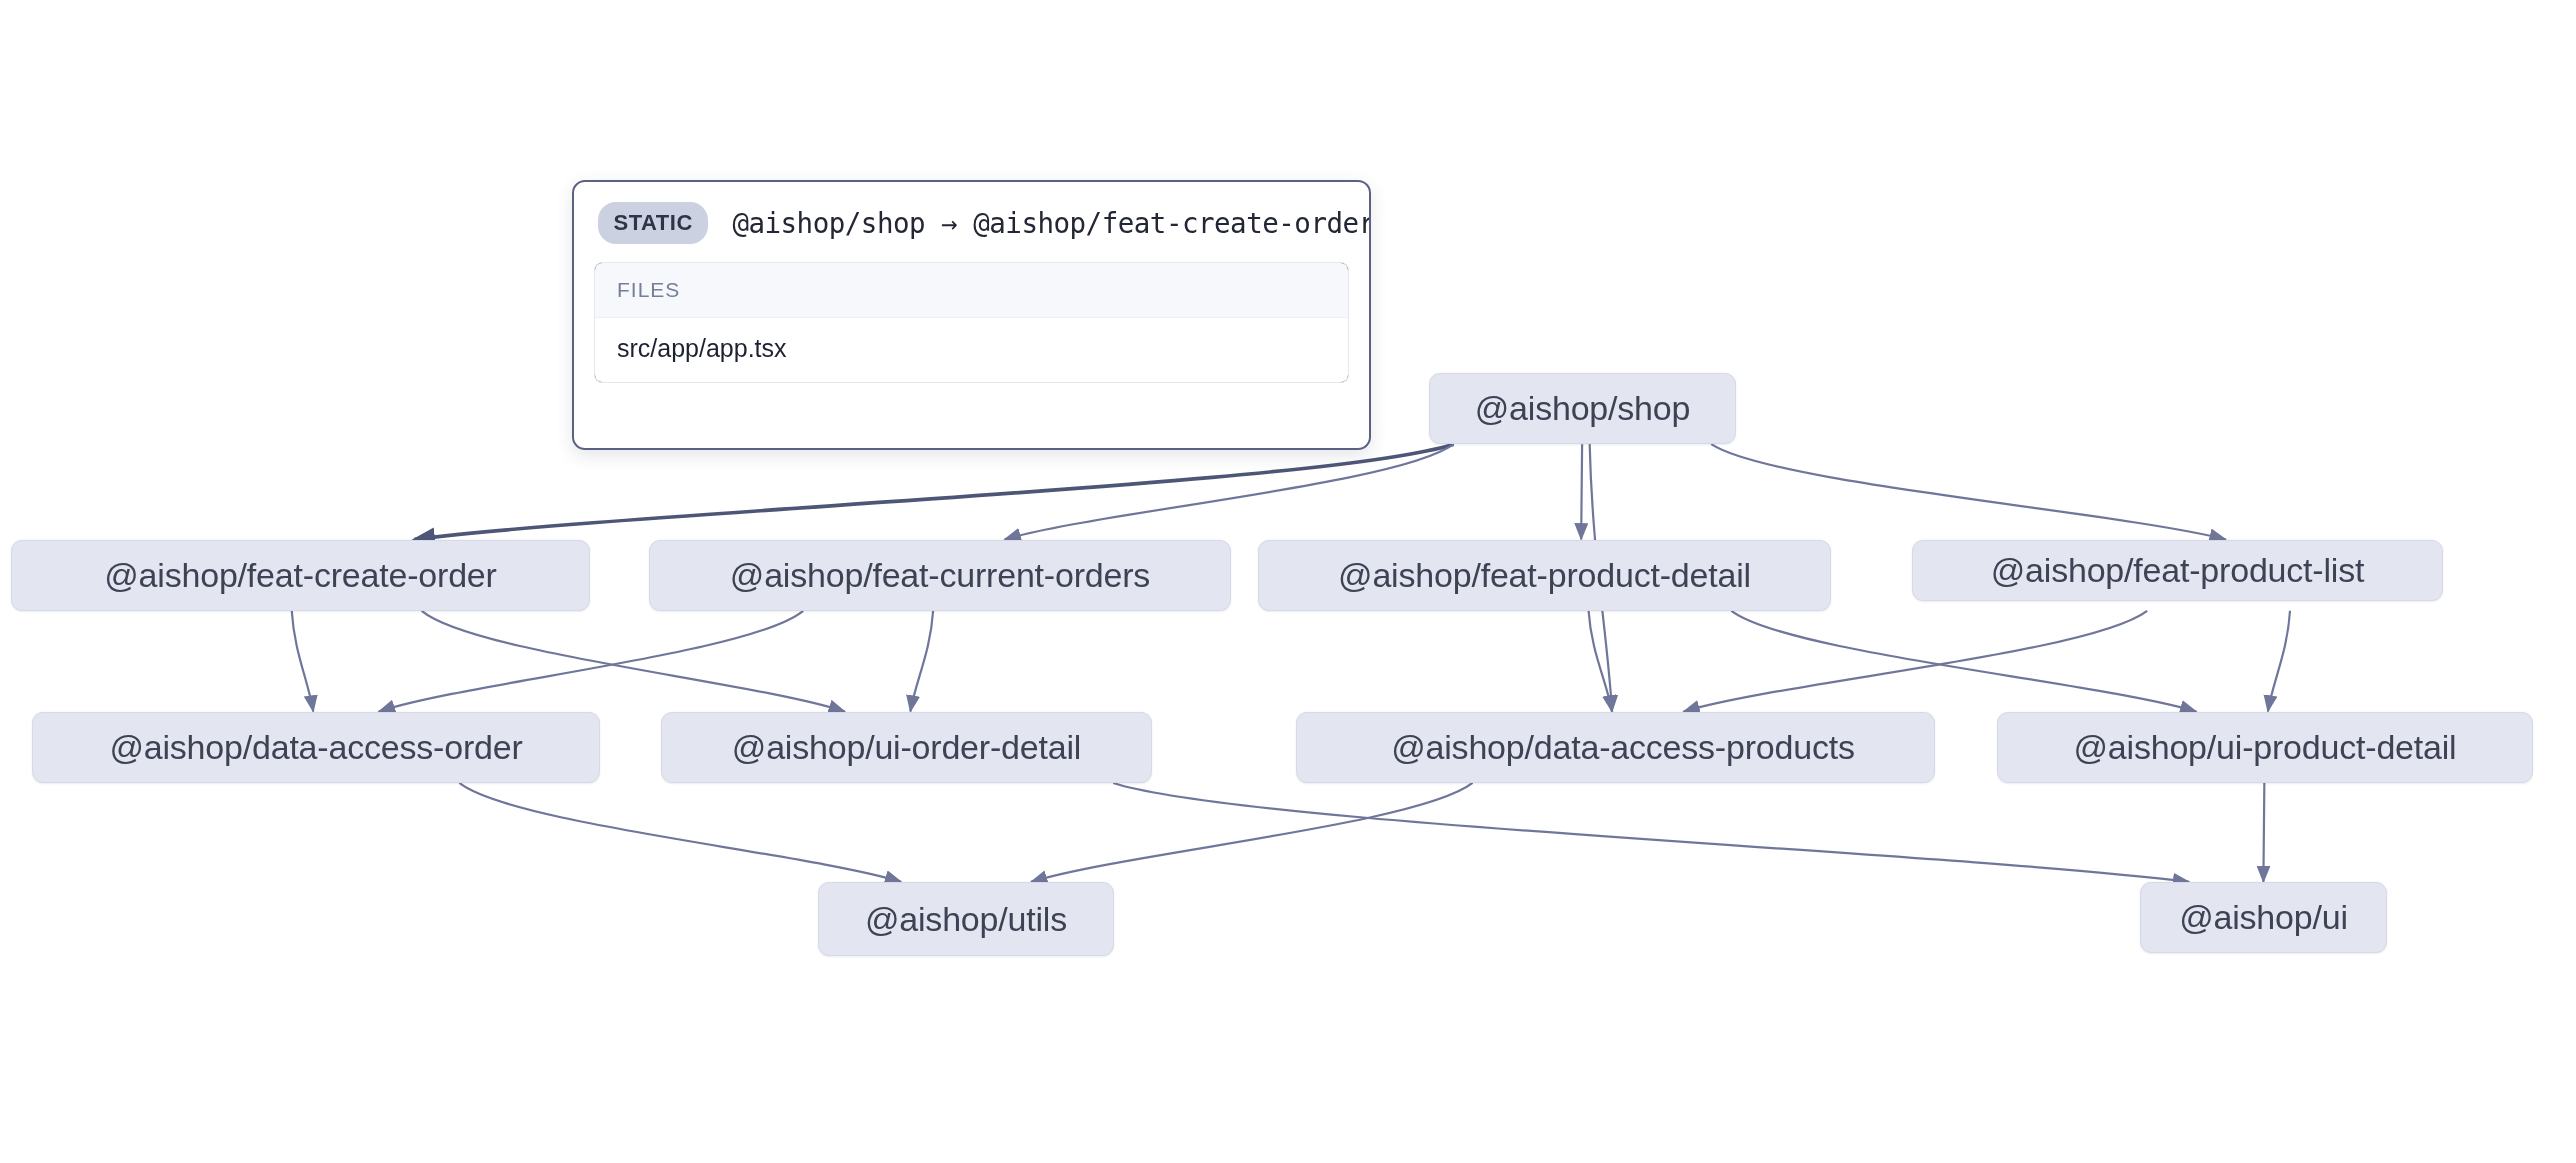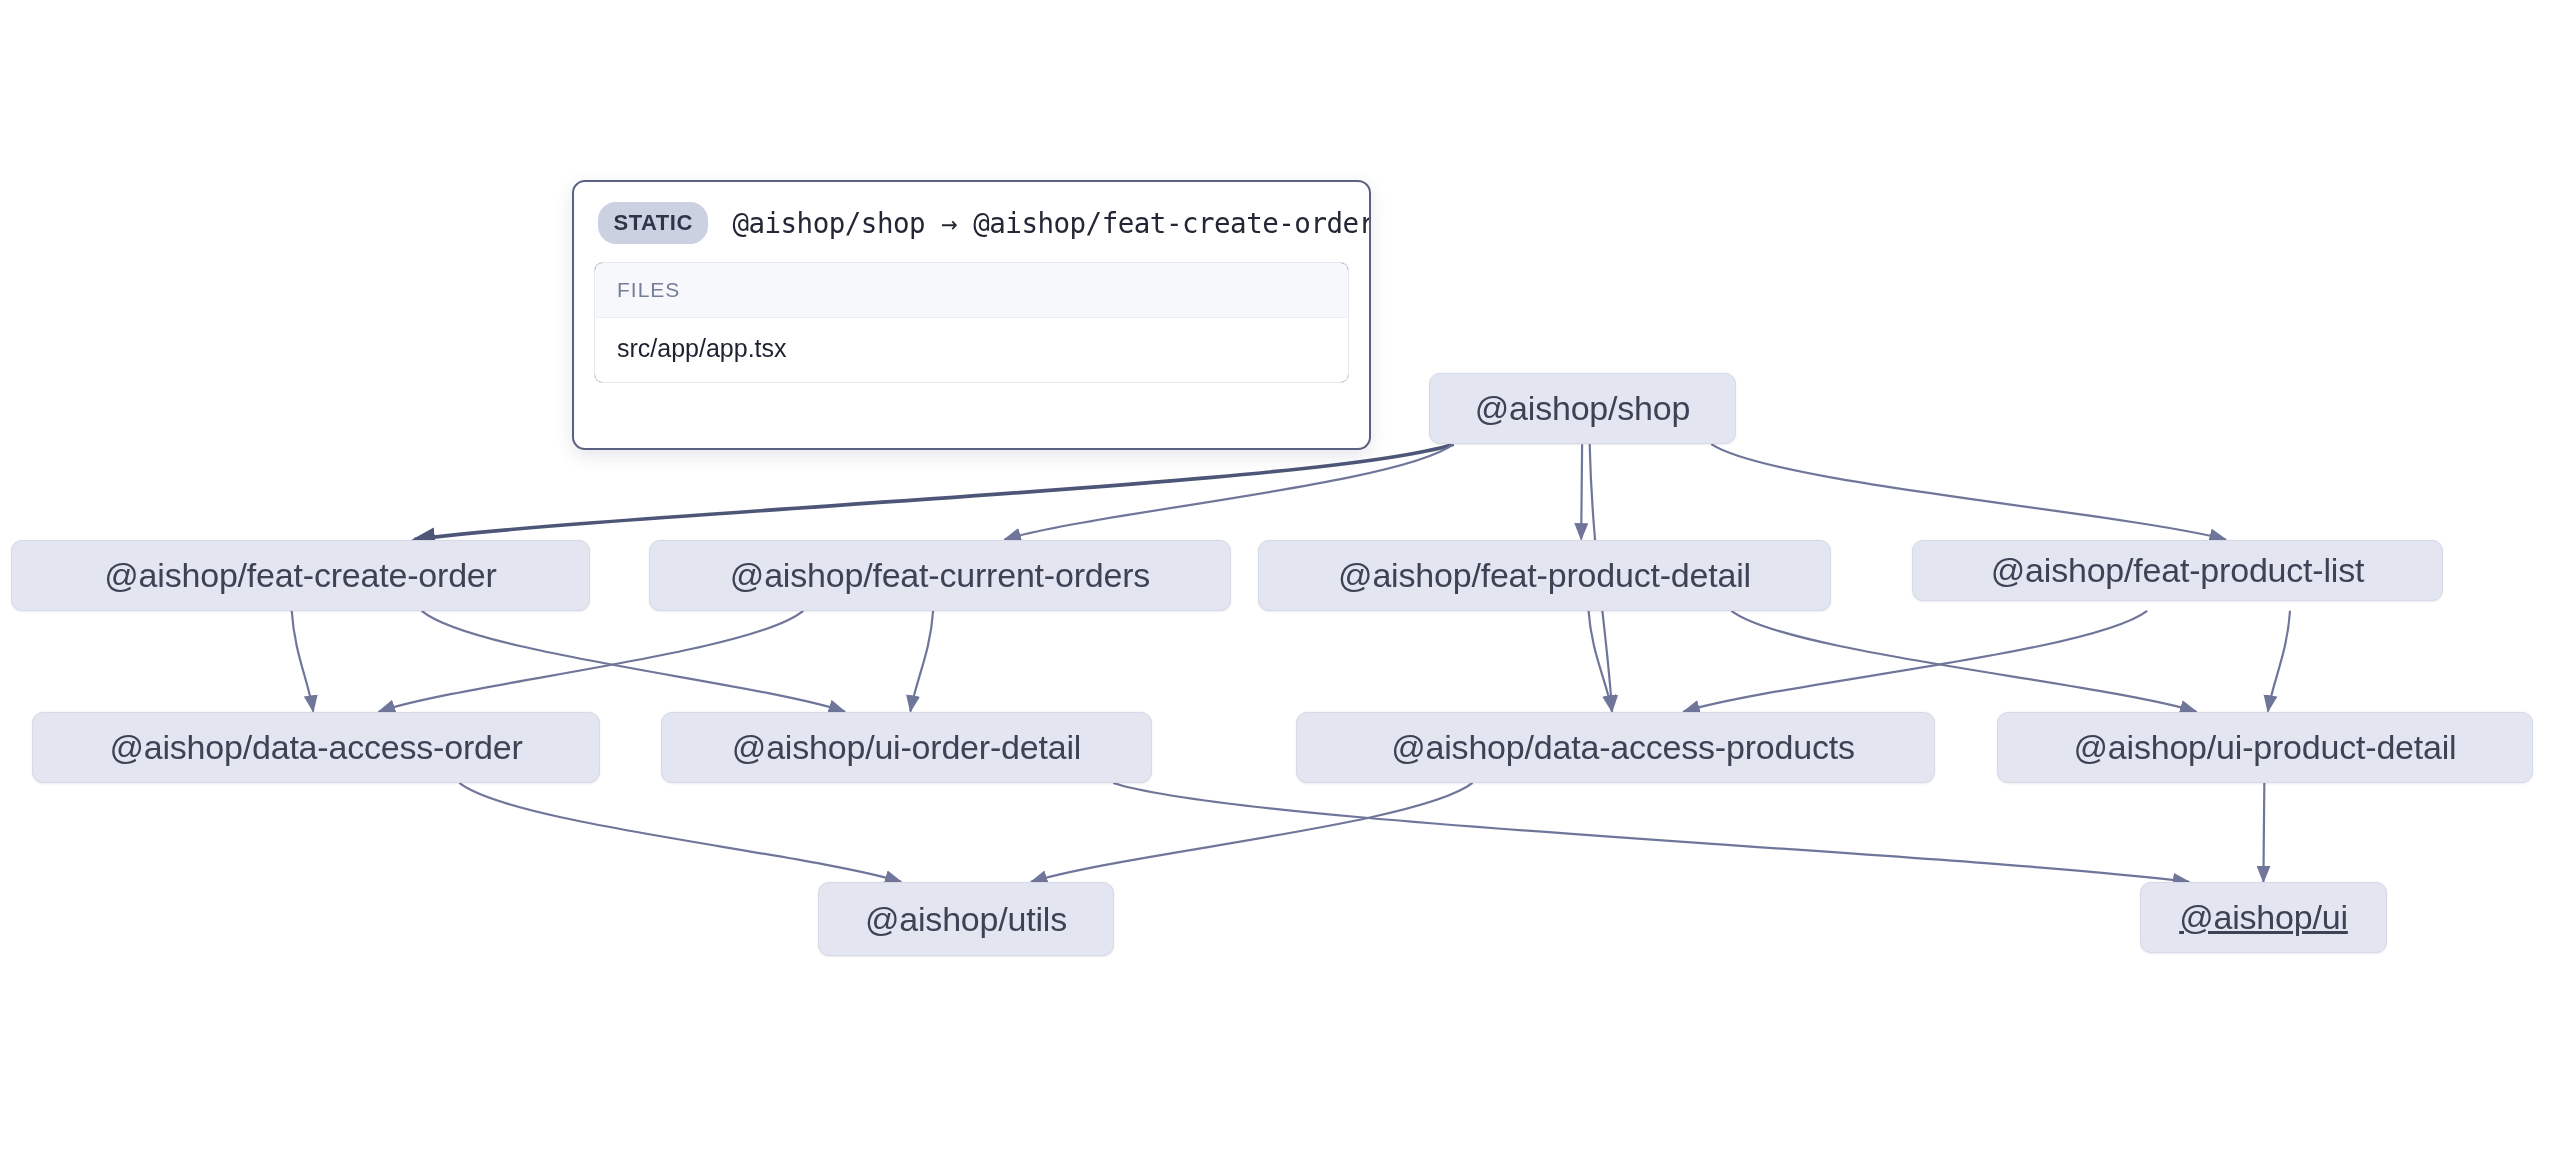--- a/index.html
+++ b/index.html
@@ -161,21 +161,21 @@
       </div>
       <div class="graph-node" style="left: 1296px; top: 712px; width: 639px; height: 71px; padding-left: 35px;">
         <span>@aishop/data-access-products</span>
       </div>
       <div class="graph-node" style="left: 1997px; top: 712px; width: 536px; height: 71px;">
         <span>@aishop/ui-product-detail</span>
       </div>
       <div class="graph-node" style="left: 818px; top: 882px; width: 296px; height: 74px;">
         <span>@aishop/utils</span>
       </div>
-      <div class="graph-node" style="left: 2140px; top: 882px; width: 247px; height: 71px; text-decoration: underline;">
+      <div class="graph-node" style="left: 2140px; top: 882px; width: 247px; height: 71px;">
         <span>@aishop/ui</span>
       </div>
     </div>
 
   <div id="edge-tooltip" style="left: 572px; top: 180px; width: 799px; min-height: 270px;">
     <div class="tt-head">
       <span class="tt-badge">STATIC</span>
       <span class="tt-title">@aishop/shop → @aishop/feat-create-order</span>
     </div>
     <div class="tt-files">

